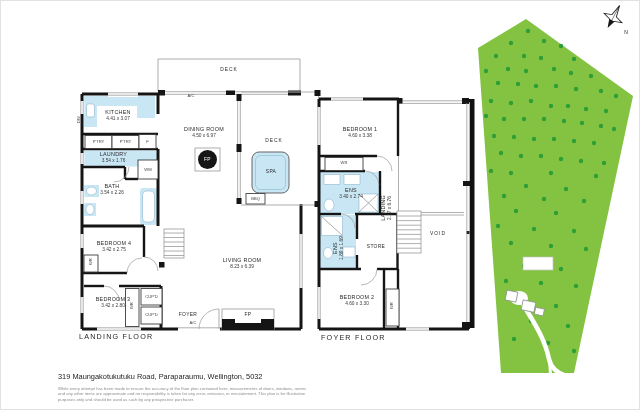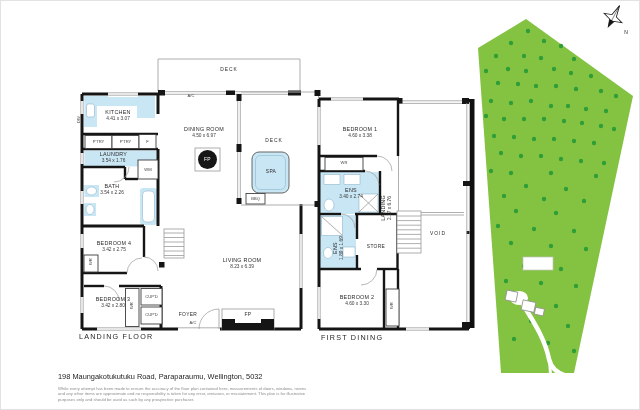--- a/index.html
+++ b/index.html
@@ -426,19 +426,19 @@
     <span class="rn">ENS</span>
     <span class="rd">1.89 x 1.69</span>
   </div>
   <div class="lbl sm" style="left:358px;top:242.5px;width:34px;">STORE</div>
   <div class="lbl sm ls1" style="left:424px;top:229.5px;width:26px;">VOID</div>
   <div class="lbl" style="left:327px;top:293px;width:58px;">
     <span class="rn">BEDROOM 2</span>
     <span class="rd">4.60 x 3.30</span>
   </div>
   <div class="lbl tiny vert" style="left:383px;top:302px;width:16px;">WR</div>
-  <div class="lbl floor-title" style="left:320px;top:332px;">FIRST DINING</div>
+  <div class="lbl floor-title" style="left:320px;top:332px;">FOYER FLOOR</div>
 
   <div class="lbl nmark" style="left:620px;top:28px;width:10px;">N</div>
 
-  <div class="lbl addr" style="left:57px;top:371px;">198 Maungakotukutuku Road, Paraparaumu, Wellington, 5032</div>
+  <div class="lbl addr" style="left:57px;top:371px;">319 Maungakotukutuku Road, Paraparaumu, Wellington, 5032</div>
   <div class="lbl disc" style="left:57px;top:385px;">While every attempt has been made to ensure the accuracy of the floor plan contained here, measurements of doors, windows, rooms and any other items are approximate and no responsibility is taken for any error, omission, or misstatement. This plan is for illustrative purposes only and should be used as such by any prospective purchaser.</div>
 </div>
 
 </body></html>

